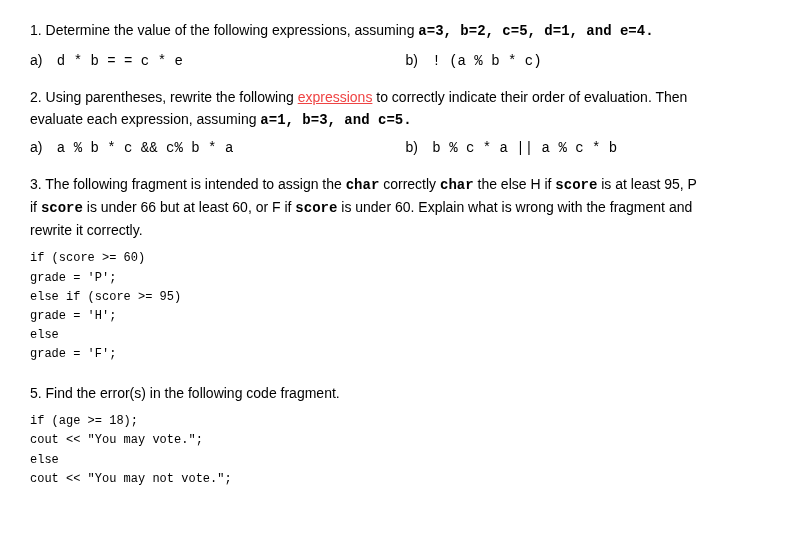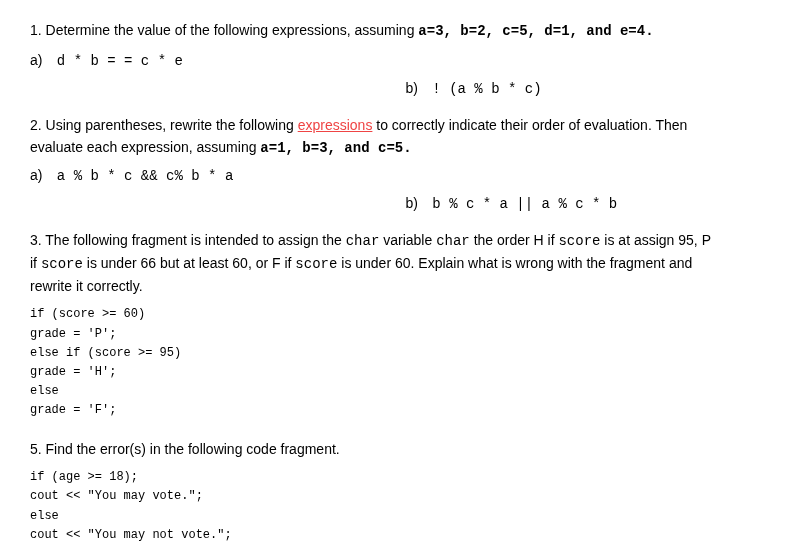--- a/index.html
+++ b/index.html
@@ -38,21 +38,20 @@
     .part-a {
       flex: 1;
       font-family: 'Courier New', Courier, monospace;
       font-size: 14px;
     }
 
     .part-b {
       flex: 1;
       font-family: 'Courier New', Courier, monospace;
       font-size: 14px;
-      margin-top: 28px;
     }
 
     .part-label {
       font-family: Arial, sans-serif;
       font-size: 14px;
       margin-right: 6px;
     }
 
     .code-block {
       font-family: 'Courier New', Courier, monospace;
@@ -61,21 +60,21 @@
       line-height: 1.6;
     }
 
     .code-line {
       display: block;
     }
 
     .inline-code {
       font-family: 'Courier New', Courier, monospace;
       font-size: 14px;
-      font-weight: normal;
+      font-weight: bold;
     }
 
     .highlight-link {
       color: #ef4444;
       text-decoration: underline;
     }
 
     .section-desc {
       line-height: 1.55;
       font-size: 14px;
@@ -114,21 +113,21 @@
     </div>
     <div class="part-b">
       <span class="part-label">b)</span>
       <span>b % c * a || a % c * b</span>
     </div>
   </div>
 </div>
 
 <div class="section">
   <div class="section-desc">
-    <span>3. The following fragment is intended to assign the </span><span class="inline-code">char</span><span> variable </span><span class="inline-code">char</span><span> the order H if </span><span class="inline-code">score</span><span> is at assign 95, P</span>
+    <span>3. The following fragment is intended to assign the </span><span class="inline-code">char</span><span> correctly </span><span class="inline-code">char</span><span> the else H if </span><span class="inline-code">score</span><span> is at least 95, P</span>
     <br>
     <span>if </span><span class="inline-code">score</span><span> is under 66 but at least 60, or F if </span><span class="inline-code">score</span><span> is under 60. Explain what is wrong with the fragment and</span>
     <br>
     <span>rewrite it correctly.</span>
   </div>
   <div class="code-block">
     <span class="code-line">if (score &gt;= 60)</span>
     <span class="code-line">     grade = 'P';</span>
     <span class="code-line">else if (score &gt;= 95)</span>
     <span class="code-line">     grade = 'H';</span>

